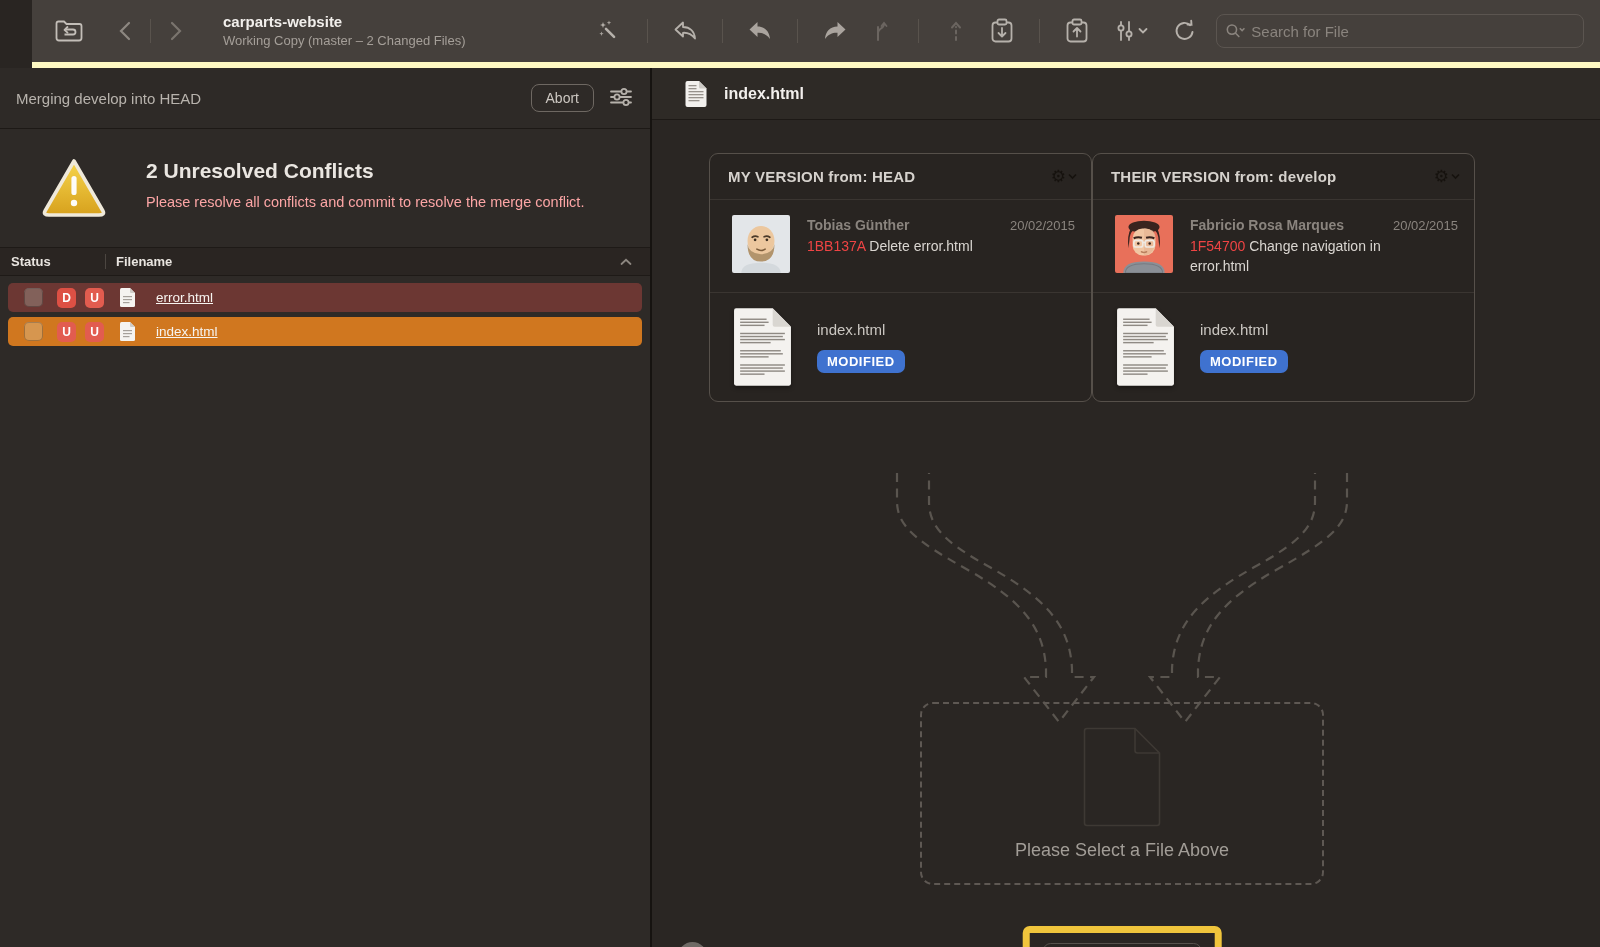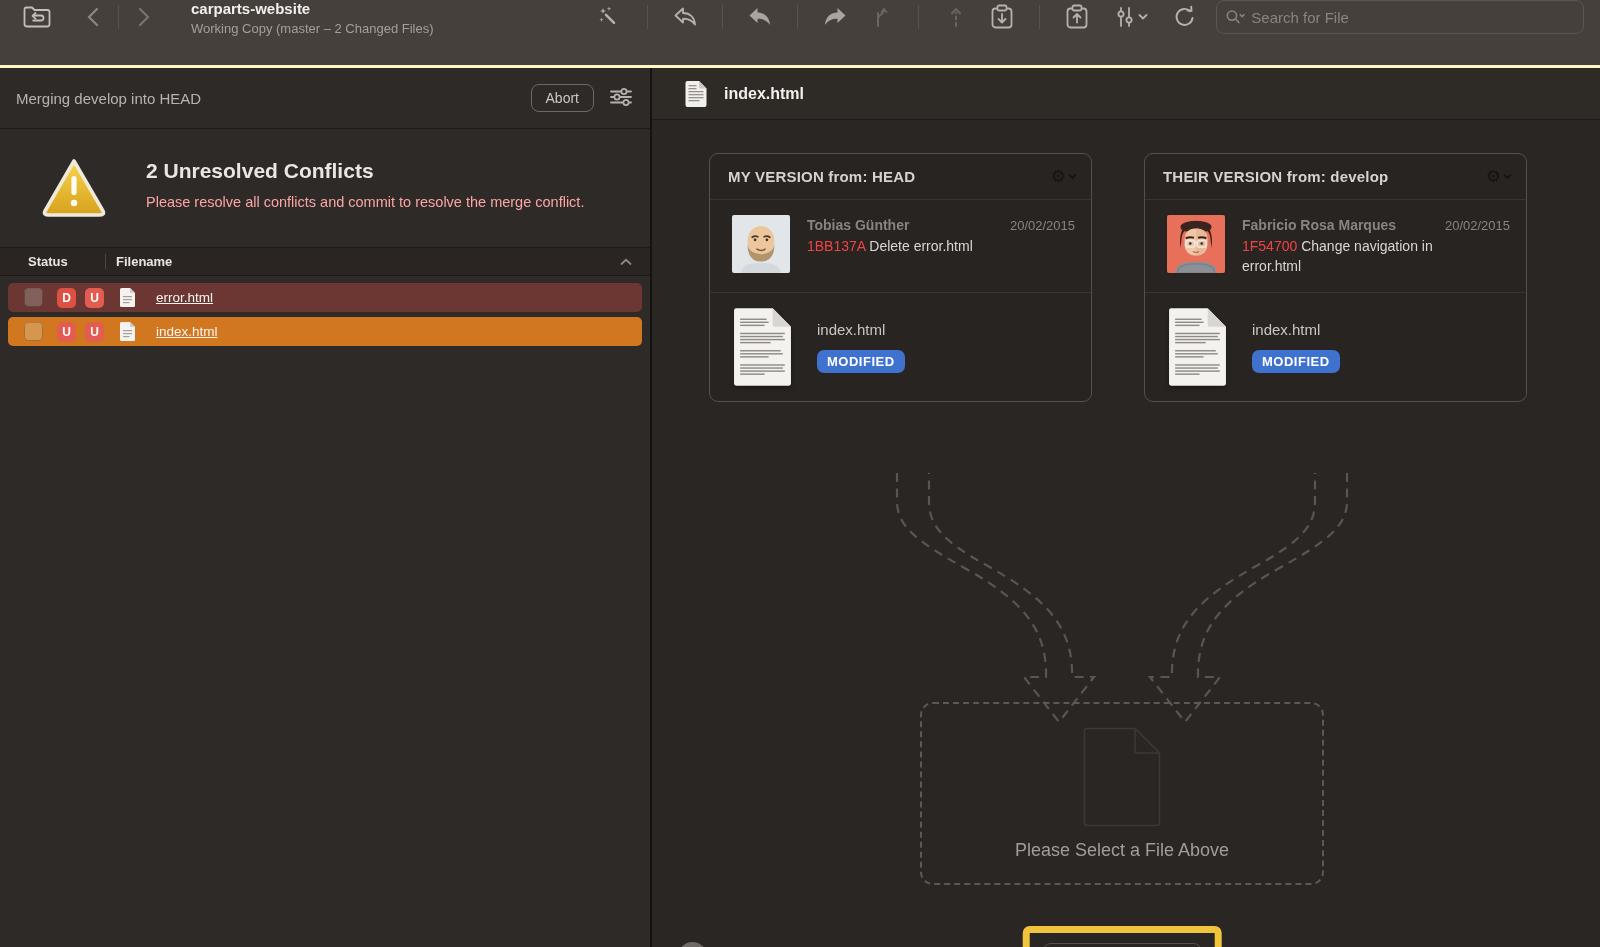--- a/index.html
+++ b/index.html
@@ -1,22 +1,22 @@
 <!DOCTYPE html>
 <html><head>
 <meta charset="utf-8">
 <style>
   * { margin:0; padding:0; box-sizing:border-box; }
   html,body { width:1600px; height:947px; overflow:hidden; background:#292522;
               font-family:"Liberation Sans", sans-serif; }
   .window { width:1600px; height:947px; display:flex; flex-direction:column; }
 
   
-  .toolbar { height:68px; background:#45403c; display:flex; align-items:flex-start;
-             border-bottom:3px solid #fef9c3; padding:0 16px 0 20px; flex:none; }
+  .toolbar { height:68px; background:#45403c; display:flex; align-items:center;
+             border-bottom:6px solid #fef9c3; padding:0 16px 0 20px; flex:none;margin-left:32px; }
   .tb-btn { background:none; border:none; display:flex; align-items:center; justify-content:center;
             width:34px; height:34px; cursor:pointer; color:#b6b1ab; flex:none; }
   .tb-btn svg { display:block; }
   .tb-divider { width:1px; height:24px; background:#59534d; margin:0 8px; flex:none; }
   .nav-arrows { display:flex; align-items:center; margin-left:22px; }
   .repo-info { margin-left:30px; line-height:1.25; }
   .repo-title { font-size:15px; font-weight:bold; color:#f2efec; }
   .repo-sub { font-size:13px; color:#a59f99; margin-top:2px; }
   .tb-actions { display:flex; align-items:center; margin-left:auto; gap:12px; }
   .tb-search-group { display:flex; align-items:center; margin-left:14px; gap:14px; }
@@ -44,21 +44,21 @@
   
   .conflict-banner { display:flex; padding:28px 24px 24px 40px; gap:38px; }
   .warn-wrap { flex:none; }
   .banner-text { padding-top:2px; }
   .banner-title { font-size:21px; font-weight:bold; color:#eae6e1; }
   .banner-msg { font-size:14.5px; color:#fca5a5; margin-top:9px; line-height:1.45; max-width:450px; }
 
   
   .table-header { height:29px; background:#2a2522; border-top:1px solid #1e1a17; border-bottom:1px solid #1e1a17;
                   display:flex; align-items:center; font-size:13px; font-weight:bold; color:#e9e5e0; }
-  .col-status { padding-left:28px; width:105px; flex:none; }
+  .col-status { padding-left:11px; width:105px; flex:none; }
   .col-div { width:1px; height:15px; background:#4c4641; flex:none; }
   .col-filename { padding-left:10px; flex:1; }
   .sort-chevron { margin-right:18px; color:#8d8781; flex:none; display:flex; }
   .file-rows { padding:7px 8px; }
   .file-row { height:29px; border-radius:5px; display:flex; align-items:center; padding-left:16px;
               margin-bottom:5px; cursor:pointer; }
   .row-check { width:19px; height:19px; border-radius:5px; flex:none;
                box-shadow: inset 0 0 0 1px rgba(0,0,0,.25), inset 0 1px 0 rgba(255,255,255,.18); }
   .badge { width:19px; height:20px; border-radius:5px; color:#fff; font-size:12px; font-weight:bold;
            display:flex; align-items:center; justify-content:center; flex:none; }
@@ -66,21 +66,21 @@
   .row-check + .badge { margin-left:14px; }
   .row-file-icon { margin-left:15px; flex:none; display:flex; }
   .row-name { margin-left:20px; font-size:13.5px; color:#f7f4f0;text-decoration:underline; }
 
   
   .file-header { height:52px; display:flex; align-items:center; padding:0 0 0 32px; gap:16px;
                  background:#2e2a26; border-bottom:1px solid #1d1916; }
   .file-header-title { font-size:16px; font-weight:bold; color:#f2efec; }
 
   
-  .cards { display:flex; padding:33px 0 0 57px; gap:52px; }
+  .cards { display:flex; padding:33px 0 0 57px; }
   .card { width:383px; background:#282421; border:1px solid #56504a; border-radius:9px; overflow:hidden; flex:none; }
   .card-header { height:46px; display:flex; align-items:center; padding:0 14px 0 18px;
                  border-bottom:1px solid #3a3531; }
   .card-header-label { font-size:15px; font-weight:bold; color:#d6d2cd; letter-spacing:.2px; }
   .card-gear { margin-left:auto; display:flex; align-items:center; gap:2px; background:none; border:none;
                cursor:pointer; color:#16120e; font-size:17px; line-height:1; }
   .commit-row { display:flex; padding:15px 16px 15px 22px; gap:17px; border-bottom:1px solid #3a3531; min-height:93px; }
   .avatar { width:58px; height:58px; border-radius:2px; flex:none; overflow:hidden; }
   .commit-meta { flex:1; min-width:0; padding-top:2px; }
   .commit-line1 { display:flex; align-items:baseline; }

